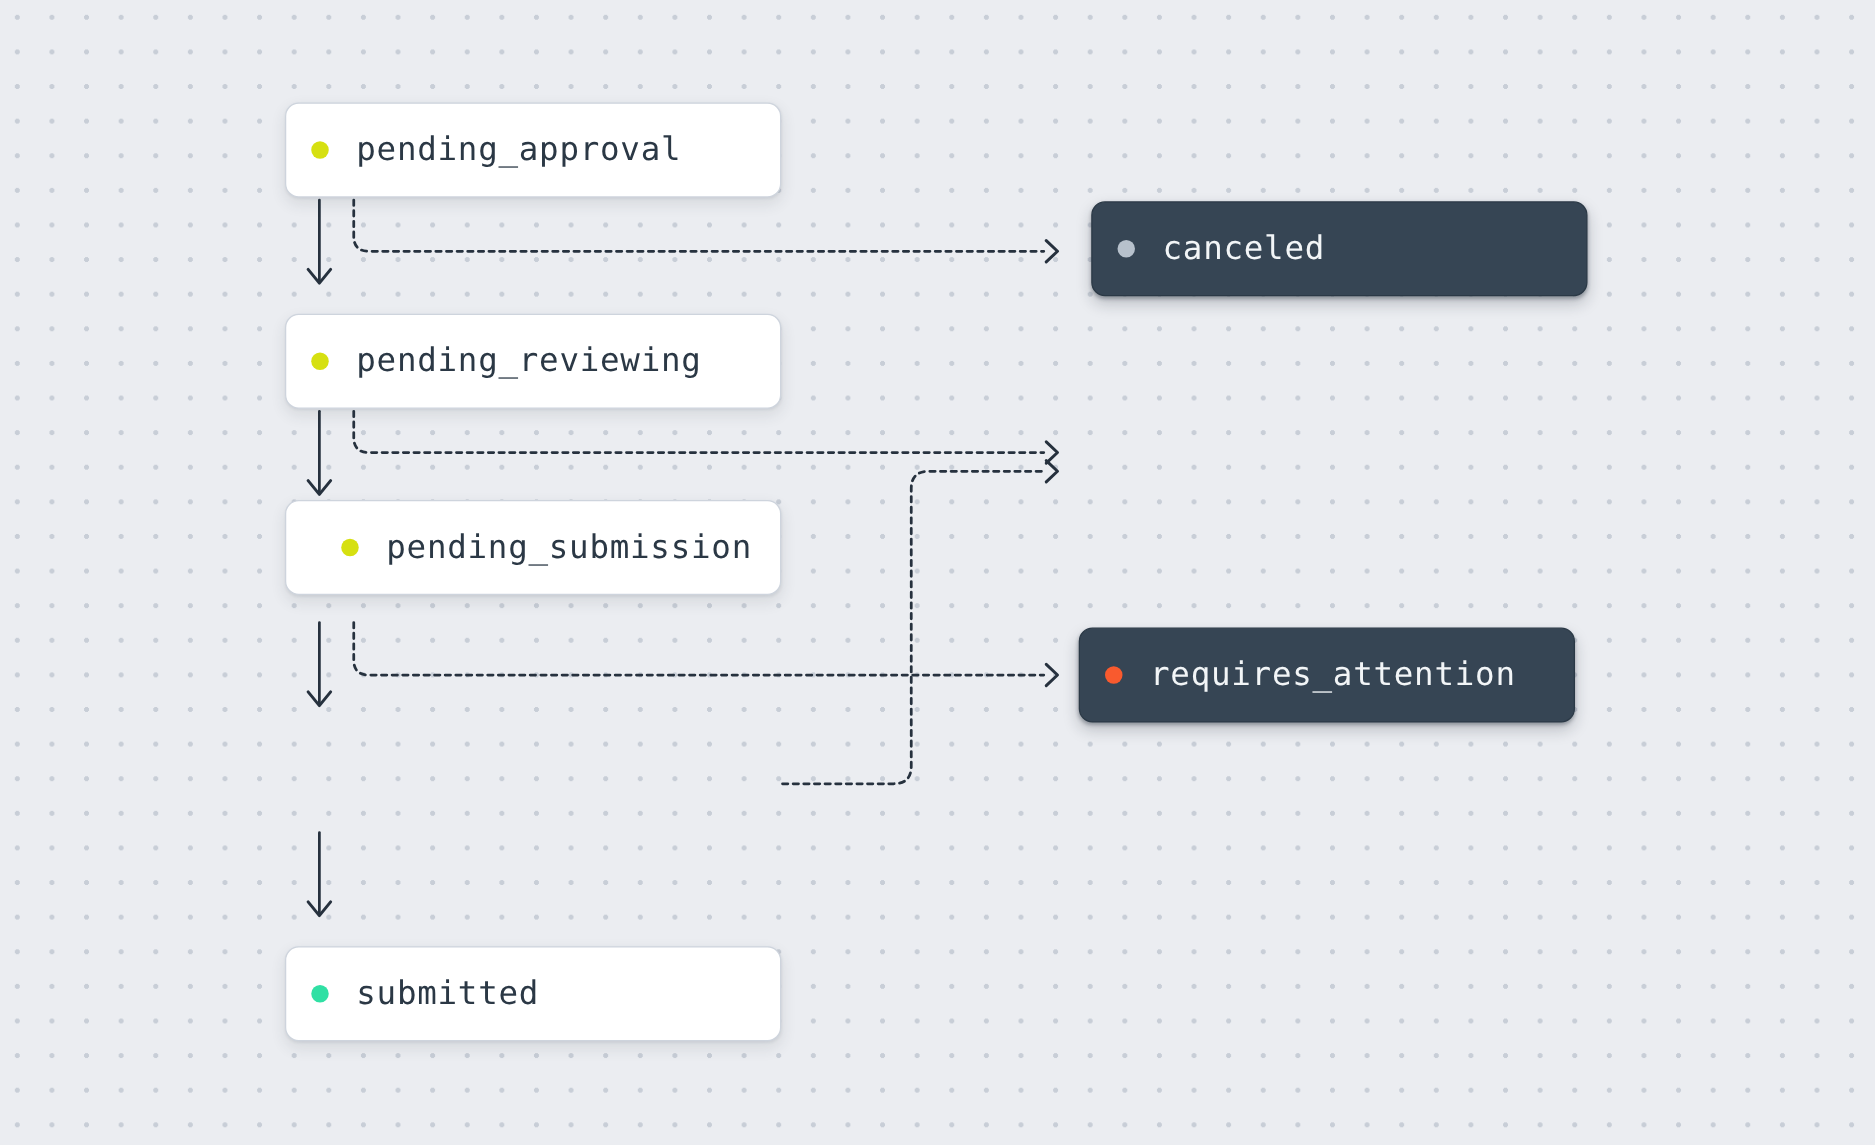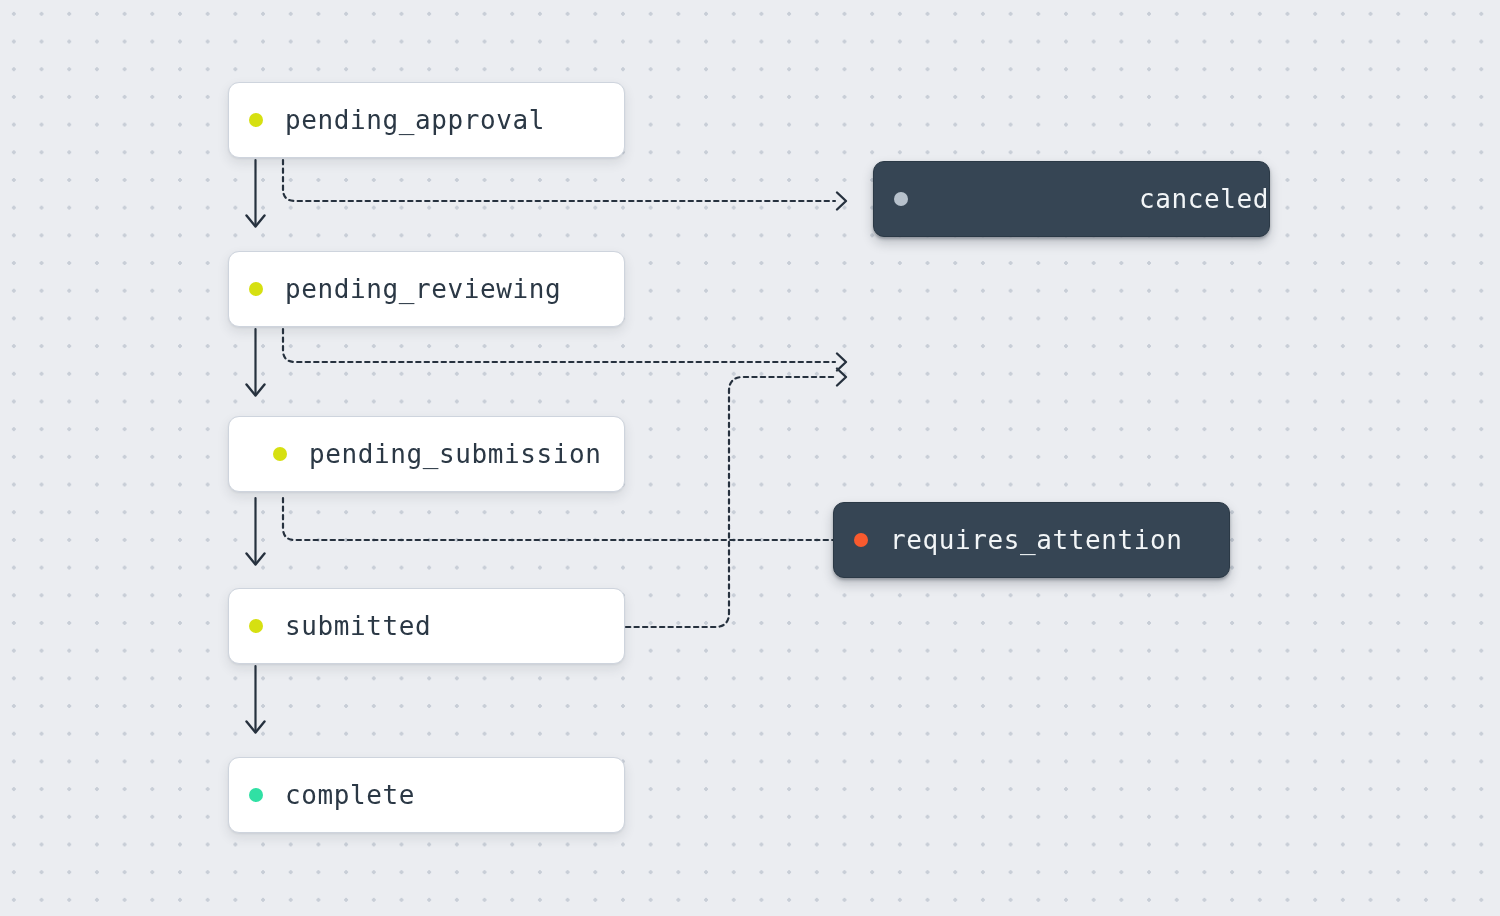--- a/index.html
+++ b/index.html
@@ -73,26 +73,26 @@
   .node.dark .label { color: #f2f5f7; }
   .dot {
     width: 14px;
     height: 14px;
     border-radius: 50%;
     flex: 0 0 auto;
   }
   
   .n0 { left: 228px; top: 82px; }
   .n1 { left: 228px; top: 251px; text-align: center; }
-  .n2 { left: 228px; top: 416px; padding-left: 44px; }
+  .n2 { left: 228px; top: 400px; padding-left: 44px; }
   .n3 { left: 228px; top: 588px; }
   .n4 { left: 228px; top: 757px; }
-  .n5 { left: 873px; top: 161px; justify-content: space-between; }
+  .n5 { left: 873px; top: 161px; }
   .n6 { left: 873px; top: 331px; }
-  .n7 { left: 833px; top: 502px; border-radius: 11px; }
+  .n7 { left: 863px; top: 502px; border-radius: 11px; }
 </style>
 </head>
 <body>
 
 <div class="canvas">
 
   <svg class="edges" viewBox="0 0 1500 916">
 
     <g>
       <path d="M255.5 160 V224"></path>
@@ -137,28 +137,24 @@
   <div class="node light n1">
     <span class="dot" style="background-color: rgb(214, 224, 17);"></span>
     <span class="label">pending_reviewing</span>
   </div>
 
   <div class="node light n2">
     <span class="dot" style="background-color: rgb(214, 224, 17);"></span>
     <span class="label">pending_submission</span>
   </div>
 
-  <div class="node light n3">
-    <span class="dot" style="background-color: rgb(214, 224, 17);"></span>
-    <span class="label">submitted</span>
-  </div>
 
   <div class="node light n4">
     <span class="dot" style="background-color: rgb(48, 224, 164);"></span>
-    <span class="label">complete</span>
+    <span class="label">submitted</span>
   </div>
 
   <div class="node dark n5">
     <span class="dot" style="background-color: rgb(183, 193, 204);"></span>
     <span class="label">canceled</span>
   </div>
 
 
   <div class="node dark n7">
     <span class="dot" style="background-color: rgb(249, 90, 46);"></span>

